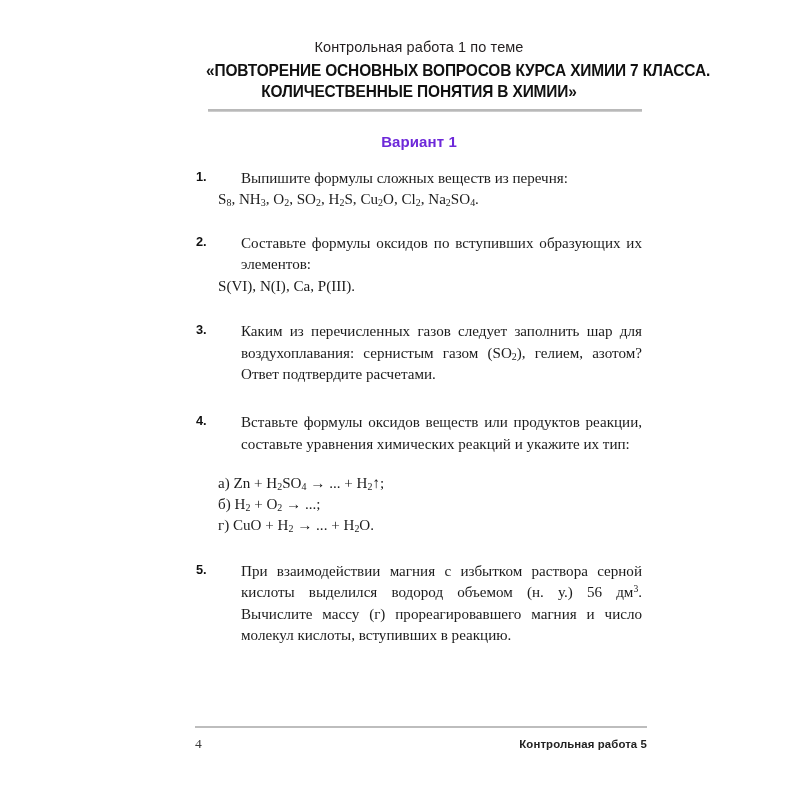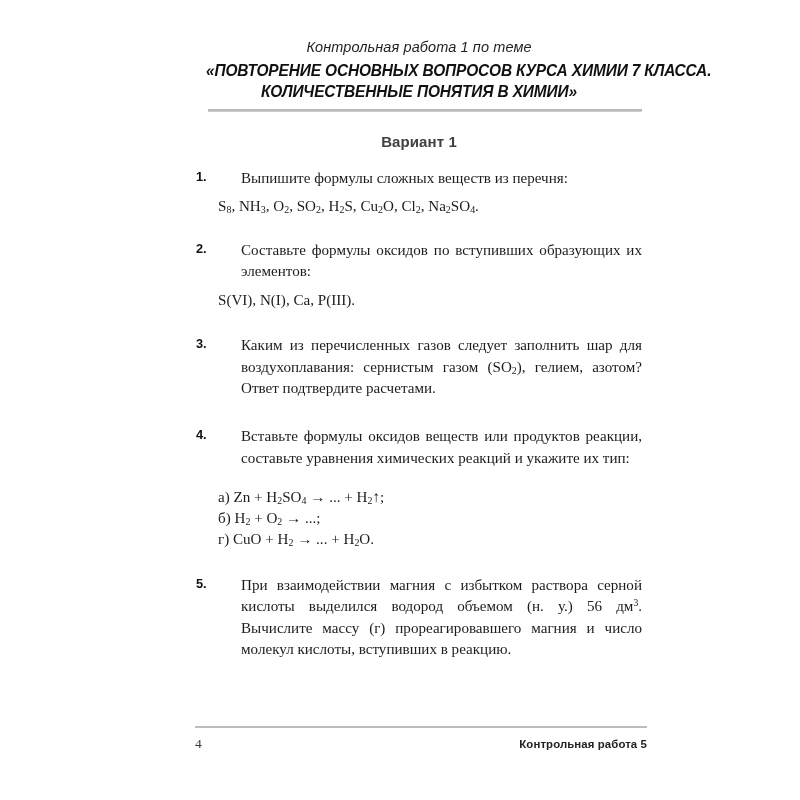--- a/index.html
+++ b/index.html
@@ -24,21 +24,20 @@
     box-sizing: border-box;
   }
 
   
   .title-block {
     position: absolute;
     left: 196px;
     top: 38px;
     width: 446px;
     text-align: center;
-    font-style: italic;
   }
   .title-line-1 {
     font-family: "Liberation Sans", "DejaVu Sans", sans-serif;
     font-size: 14.5px;
     font-weight: 400;
     color: #231f20;
     letter-spacing: 0.1px;
     line-height: 1.35;
     white-space: nowrap;
   }
@@ -67,21 +66,21 @@
 
   .variant {
     position: absolute;
     left: 196px;
     top: 133px;
     width: 446px;
     text-align: center;
     font-family: "Liberation Sans", "DejaVu Sans", sans-serif;
     font-weight: bold;
     font-size: 15px;
-    color: #404040;
+    color: #6d28d9;
     letter-spacing: 0.1px;
   }
 
   
   .tasks {
     position: absolute;
     left: 196px;
     top: 168px;
     width: 446px;
   }
@@ -106,21 +105,20 @@
     color: #1c1c1c;
     text-align: justify;
     text-justify: inter-word;
     margin-left: 23px;
   }
   .formula-line {
     font-family: "Liberation Serif", "DejaVu Serif", serif;
     font-size: 15.1px;
     line-height: 1.42;
     color: #1c1c1c;
-    margin-top: 7px;
     text-align: left;
   }
   .sub-list {
     margin-top: 18px;
   }
   .sub-line {
     font-family: "Liberation Serif", "DejaVu Serif", serif;
     font-size: 15.1px;
     line-height: 1.38;
     color: #1c1c1c;

